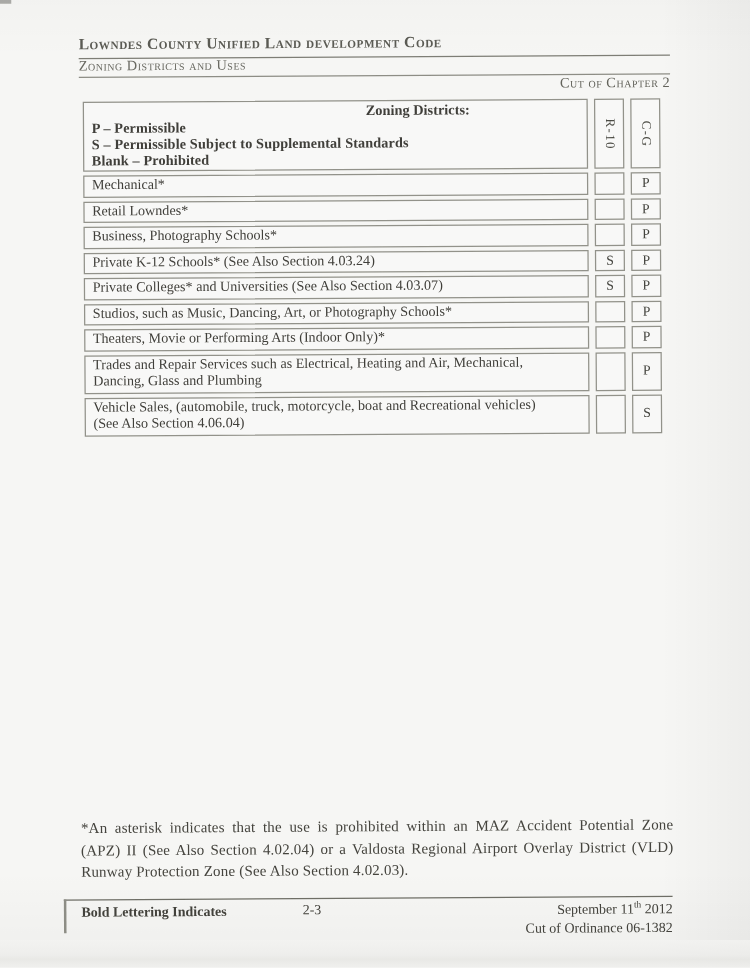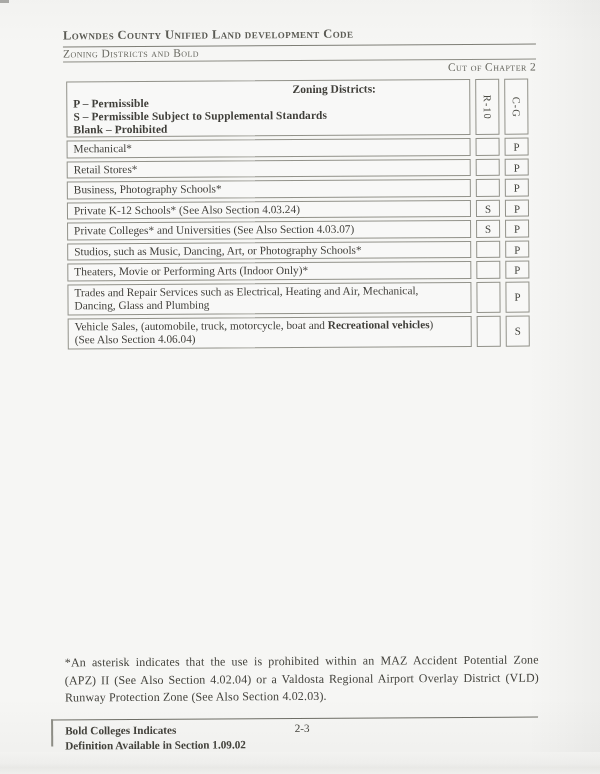--- a/index.html
+++ b/index.html
@@ -59,21 +59,21 @@
     font-size:11px;color:#45453f;background:rgba(255,255,255,0.25);
   }
   .zhead .zdesc{padding-top:2px;}
   .zhead-title{font-weight:700;font-size:11.5px;text-align:center;padding-left:130px;line-height:13px;}
   .zlegend{font-weight:700;font-size:11.4px;line-height:12.8px;letter-spacing:.1px;}
   .zcol{
     writing-mode:vertical-rl;text-align:center;
     font-size:10.5px;letter-spacing:1px;color:#4c4c45;
   }
   .zline{white-space:nowrap;}
-  .b{font-weight:700;}
+  .b{font-weight:400;}
   .zrow .zdesc{min-height:16px;}
   
   .footnote{
     position:absolute;left:63px;top:653px;width:474px;
     font-size:12px;line-height:17.5px;color:#45443e;letter-spacing:.15px;
   }
   .footnote .jline{text-align:justify;text-align-last:justify;}
   .footnote .jline:last-child{text-align-last:left;}
   
   .footer-rule{
@@ -81,41 +81,41 @@
     border-top:1.6px solid #6e6e66;
   }
   .footer-tick{
     position:absolute;left:49px;top:718px;width:1.5px;height:27px;background:#8d8d85;
   }
   .footer-left{
     position:absolute;left:63px;top:722px;width:230px;
     font-weight:700;font-size:11.2px;line-height:14.5px;color:#43423c;
   }
   .footer-center{
-    position:absolute;left:240px;top:722px;width:120px;text-align:center;
+    position:absolute;left:240px;top:722px;width:120px;text-align:left;
     font-size:11.2px;color:#43423c;
   }
   .footer-right{
     position:absolute;left:300px;top:722px;width:236px;text-align:right;
     font-size:11.2px;line-height:14.5px;color:#43423c;
   }
   .footer-right sup{font-size:7.5px;line-height:0;}
 </style>
 </head>
 <body>
 
 <div class="scan-bg"></div>
 <div class="scan-bottom-band"></div>
 <div class="scan-speck"></div>
 
 <div class="paper">
 
   <div class="doc-title">Lowndes County Unified Land development Code</div>
   <div class="doc-subtitle-row">
-    <span>Zoning Districts and Bold</span>
+    <span>Zoning Districts and Uses</span>
   </div>
   <div class="doc-chapter">Cut of Chapter 2</div>
 
   <div class="ztable">
     <div class="zhead">
       <div class="zdesc">
         <div class="zhead-title">Zoning Districts:</div>
         <div class="zlegend">P – Permissible</div>
         <div class="zlegend">S – Permissible Subject to Supplemental Standards</div>
         <div class="zlegend">Blank – Prohibited</div>
@@ -126,21 +126,21 @@
     <div>
         <div class="zrow">
           <div class="zdesc">
             <div class="zline"><span>Mechanical*</span></div>
           </div>
           <div class="zcell"></div>
           <div class="zcell">P</div>
         </div>
         <div class="zrow">
           <div class="zdesc">
-            <div class="zline"><span>Retail Stores*</span></div>
+            <div class="zline"><span>Retail Lowndes*</span></div>
           </div>
           <div class="zcell"></div>
           <div class="zcell">P</div>
         </div>
         <div class="zrow">
           <div class="zdesc">
             <div class="zline"><span>Business, Photography Schools*</span></div>
           </div>
           <div class="zcell"></div>
           <div class="zcell">P</div>
@@ -194,20 +194,21 @@
 
   <div class="footnote">
       <div class="jline">*An asterisk indicates that the use is prohibited within an MAZ Accident Potential Zone</div>
       <div class="jline">(APZ) II (See Also Section 4.02.04) or a Valdosta Regional Airport Overlay District (VLD)</div>
       <div class="jline">Runway Protection Zone (See Also Section 4.02.03).</div>
     </div>
 
   <div class="footer-rule"></div>
   <div class="footer-tick"></div>
   <div class="footer-left">
-    <div>Bold Colleges Indicates</div>
-    <div>Definition Available in Section 1.09.02</div>
+    <div>Bold Lettering Indicates</div>
   </div>
   <div class="footer-center">2-3</div>
   <div class="footer-right">
+    <div><span>September 11</span><sup>th</sup><span> 2012</span></div>
+    <div>Cut of Ordinance 06-1382</div>
   </div>
 
 </div>
 
 </body></html>

